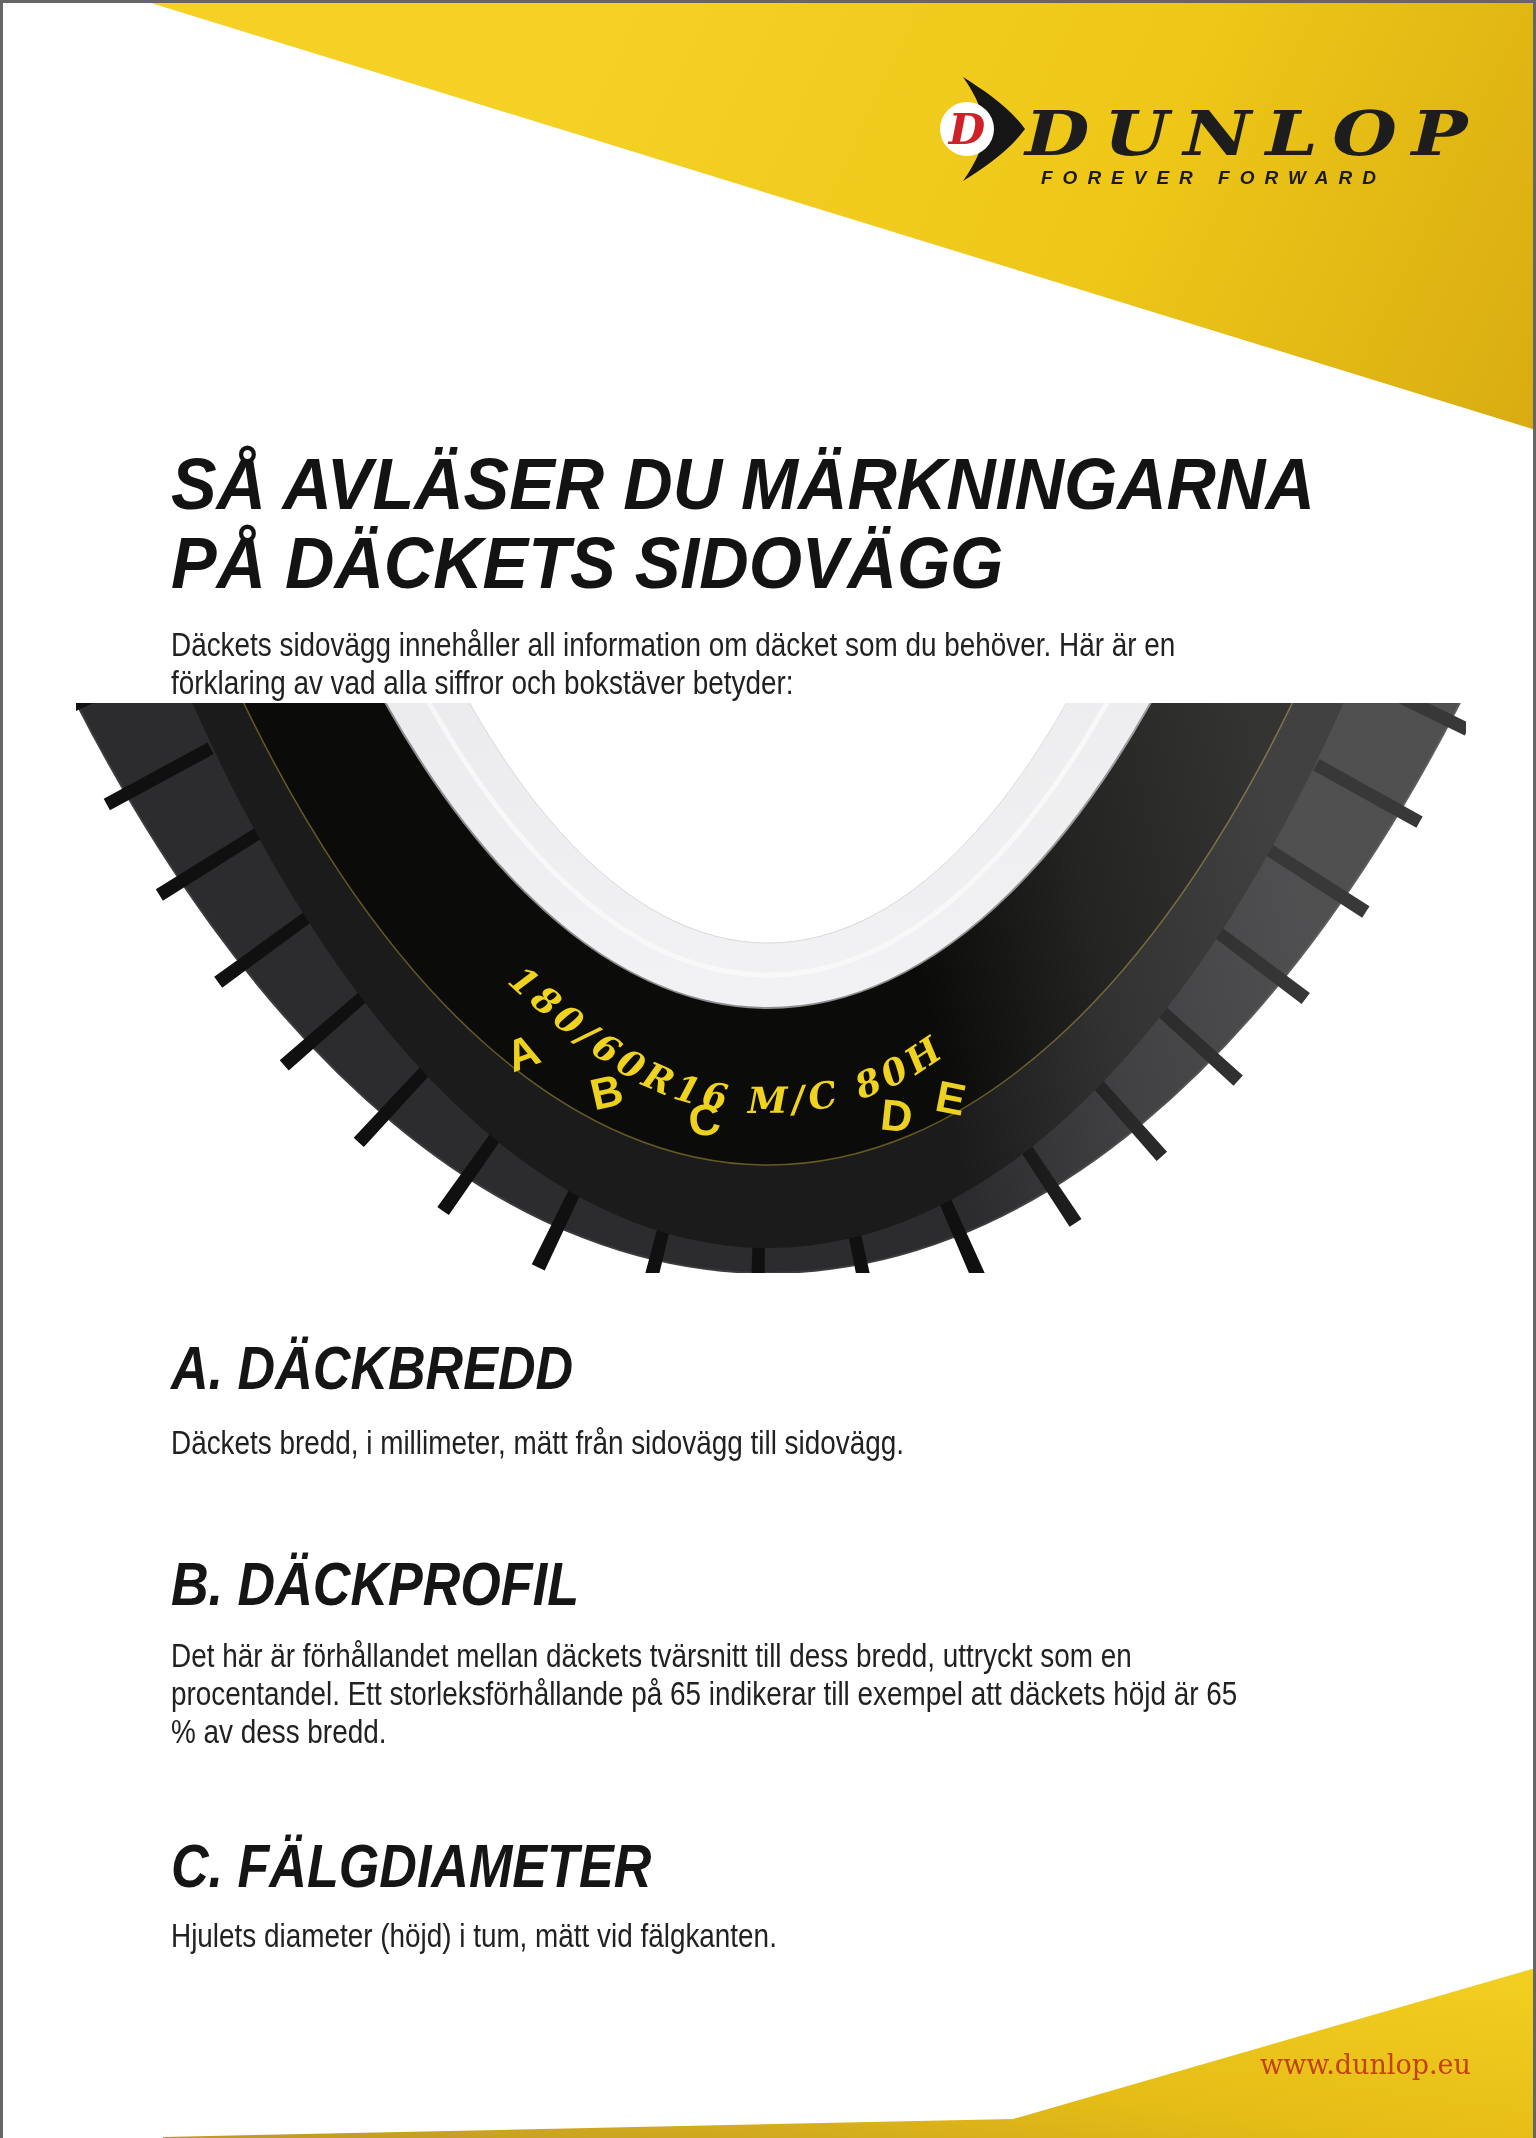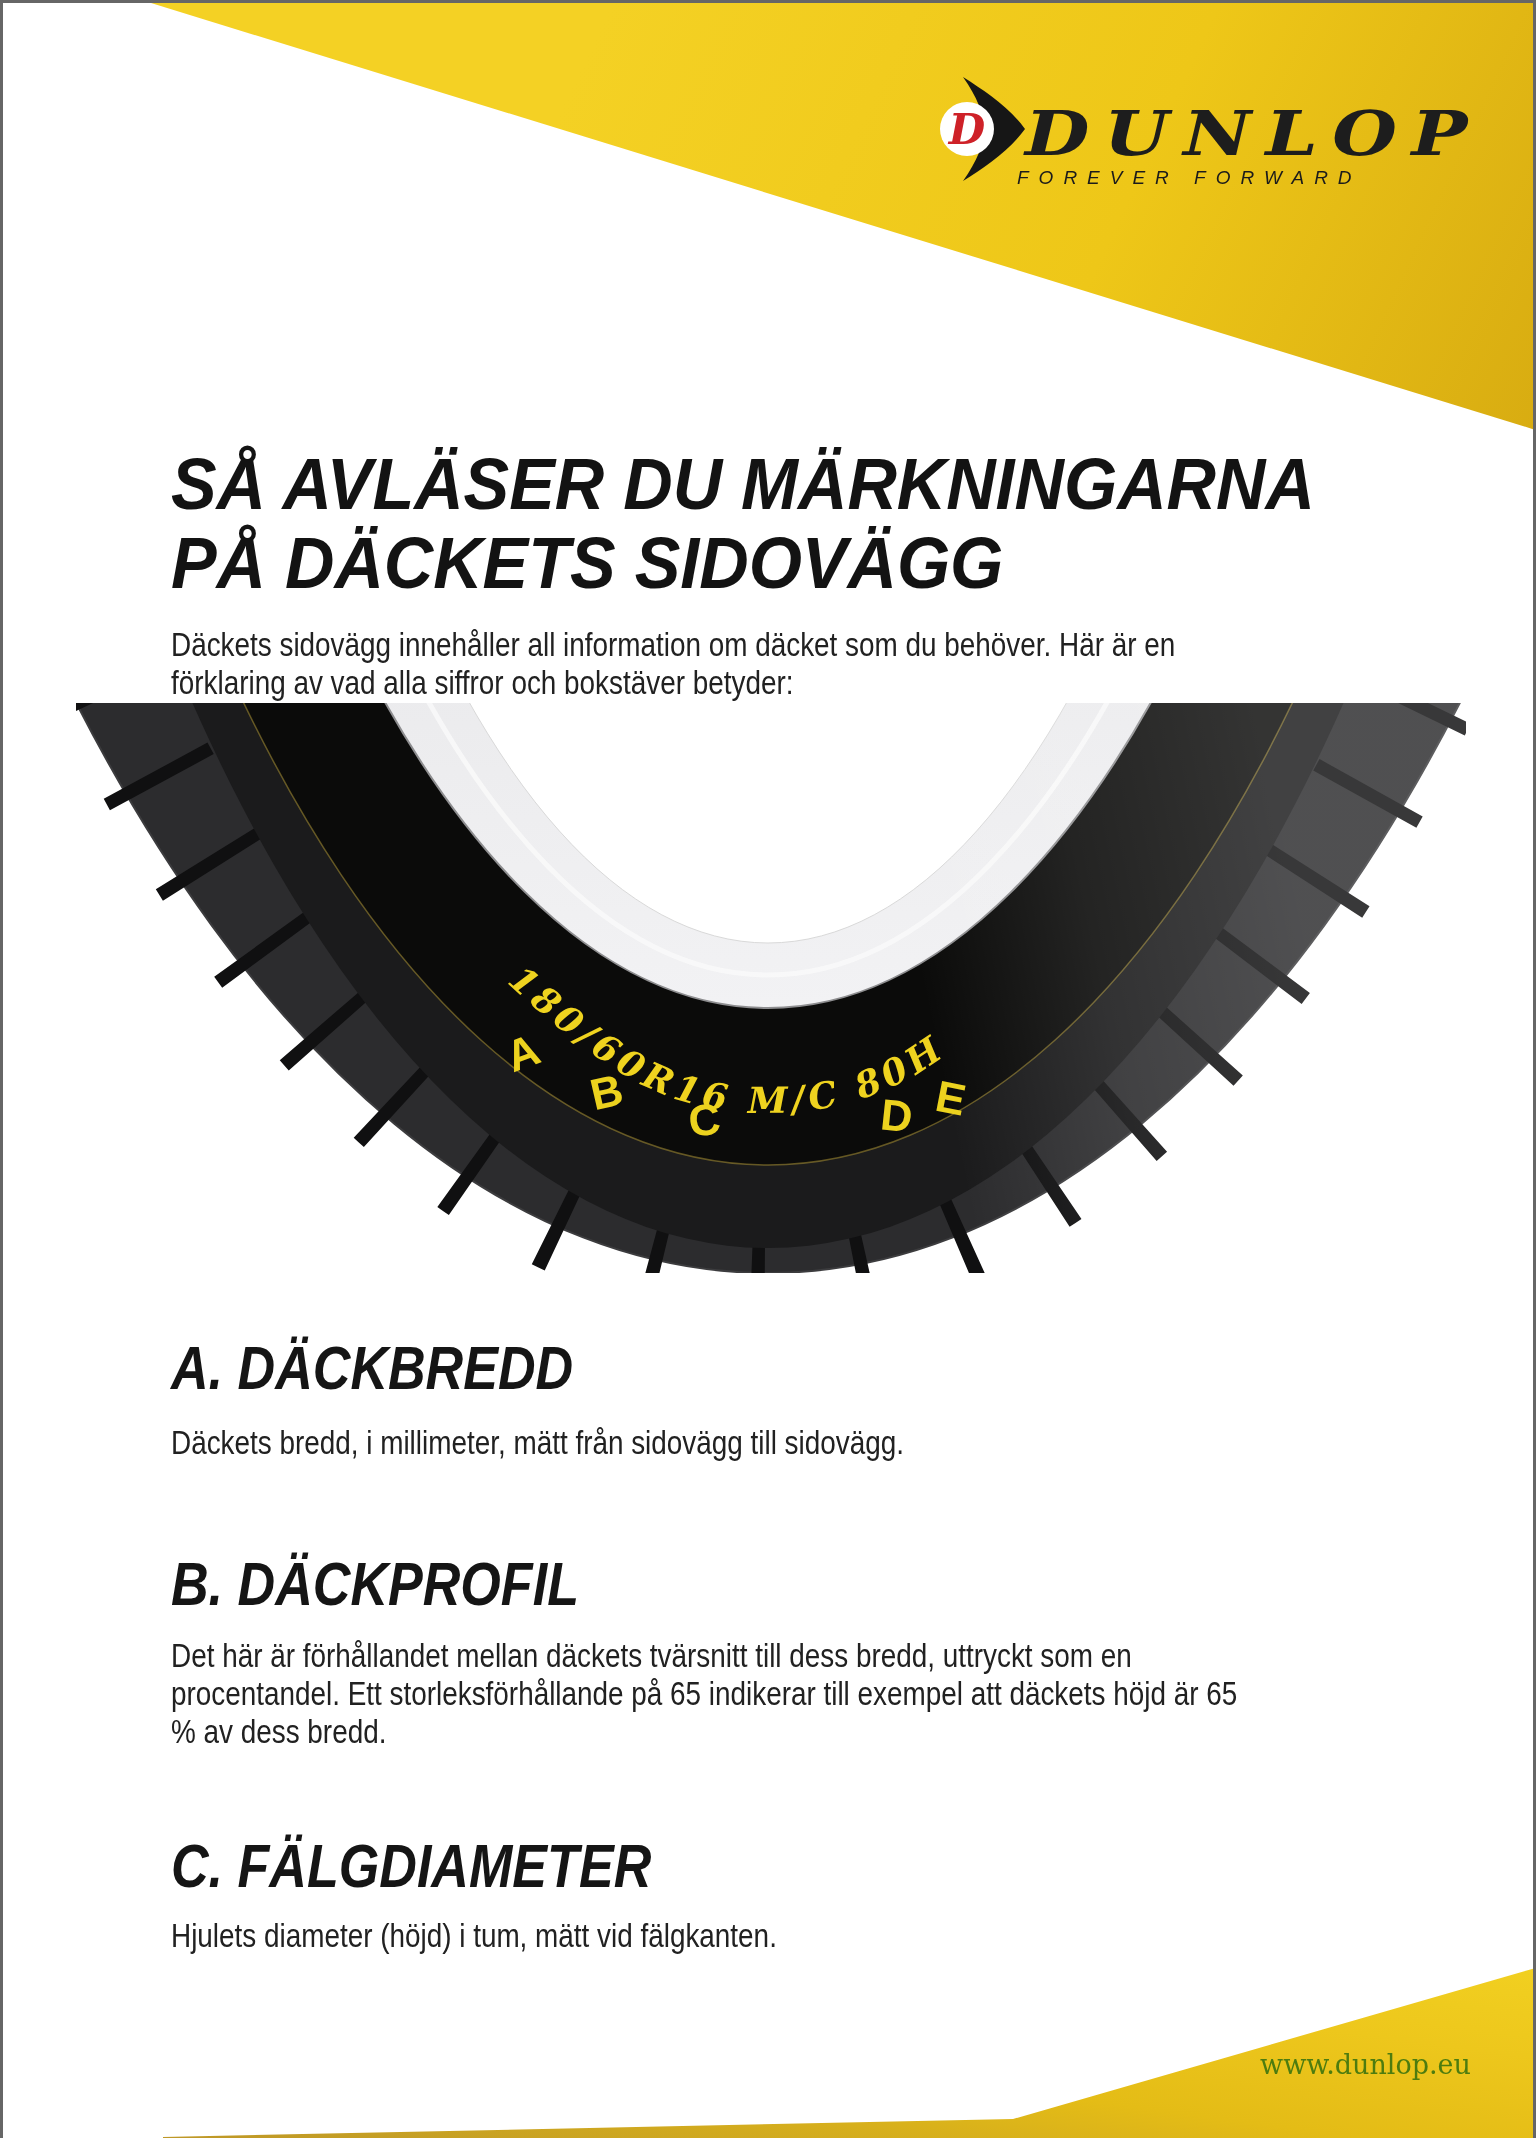--- a/index.html
+++ b/index.html
@@ -20,22 +20,22 @@
   }
   
   .emblem{position:absolute;left:934px;top:74px;width:100px;height:105px;}
   .brand-word{
     position:absolute;left:1022px;top:100px;
     font-family:"DejaVu Serif",serif;font-weight:bold;font-style:italic;
     font-size:62px;line-height:62px;letter-spacing:12px;color:#1d1d1d;
     transform:scaleX(1.2);transform-origin:left top;white-space:nowrap;
   }
   .brand-tagline{
-    position:absolute;left:1014px;top:164px;
-    font-weight:normal;font-style:italic;font-size:19px;letter-spacing:10px;
+    position:absolute;left:1038px;top:164px;
+    font-weight:bold;font-style:italic;font-size:19px;letter-spacing:10px;
     color:#1b1b1b;white-space:nowrap;
   }
   
   .doc-title{
     position:absolute;left:168px;top:442px;
     font-weight:bold;font-style:italic;font-size:72px;line-height:79px;
     color:#131313;transform:scaleX(.95);transform-origin:left top;white-space:nowrap;
   }
   .intro,.sec-body{
     position:absolute;left:168px;
@@ -61,21 +61,21 @@
     background:linear-gradient(78deg,rgba(255,255,255,0) 60%,rgba(255,255,255,.10) 72%,rgba(255,255,255,.17) 86%);
   }
   
   .footer-wedge{
     position:absolute;left:0;top:1930px;width:1536px;height:208px;
     background:linear-gradient(to top right,#b8922a 0%,#e4bc16 45%,#edc71c 70%,#f3d322 100%);
     clip-path:polygon(160px 204px,1010px 186px,1536px 34px,1536px 208px,160px 208px);
   }
   .footer-url{
     position:absolute;right:62px;top:2046px;
-    font-family:"DejaVu Serif",serif;font-size:27px;color:#4d7c0f;
+    font-family:"DejaVu Serif",serif;font-size:27px;color:#c2410c;
   }
 </style>
 </head>
 <body>
 
 <div id="page">
 
   <div class="top-wedge"></div>
 
   <svg class="emblem" viewBox="0 0 100 105">

